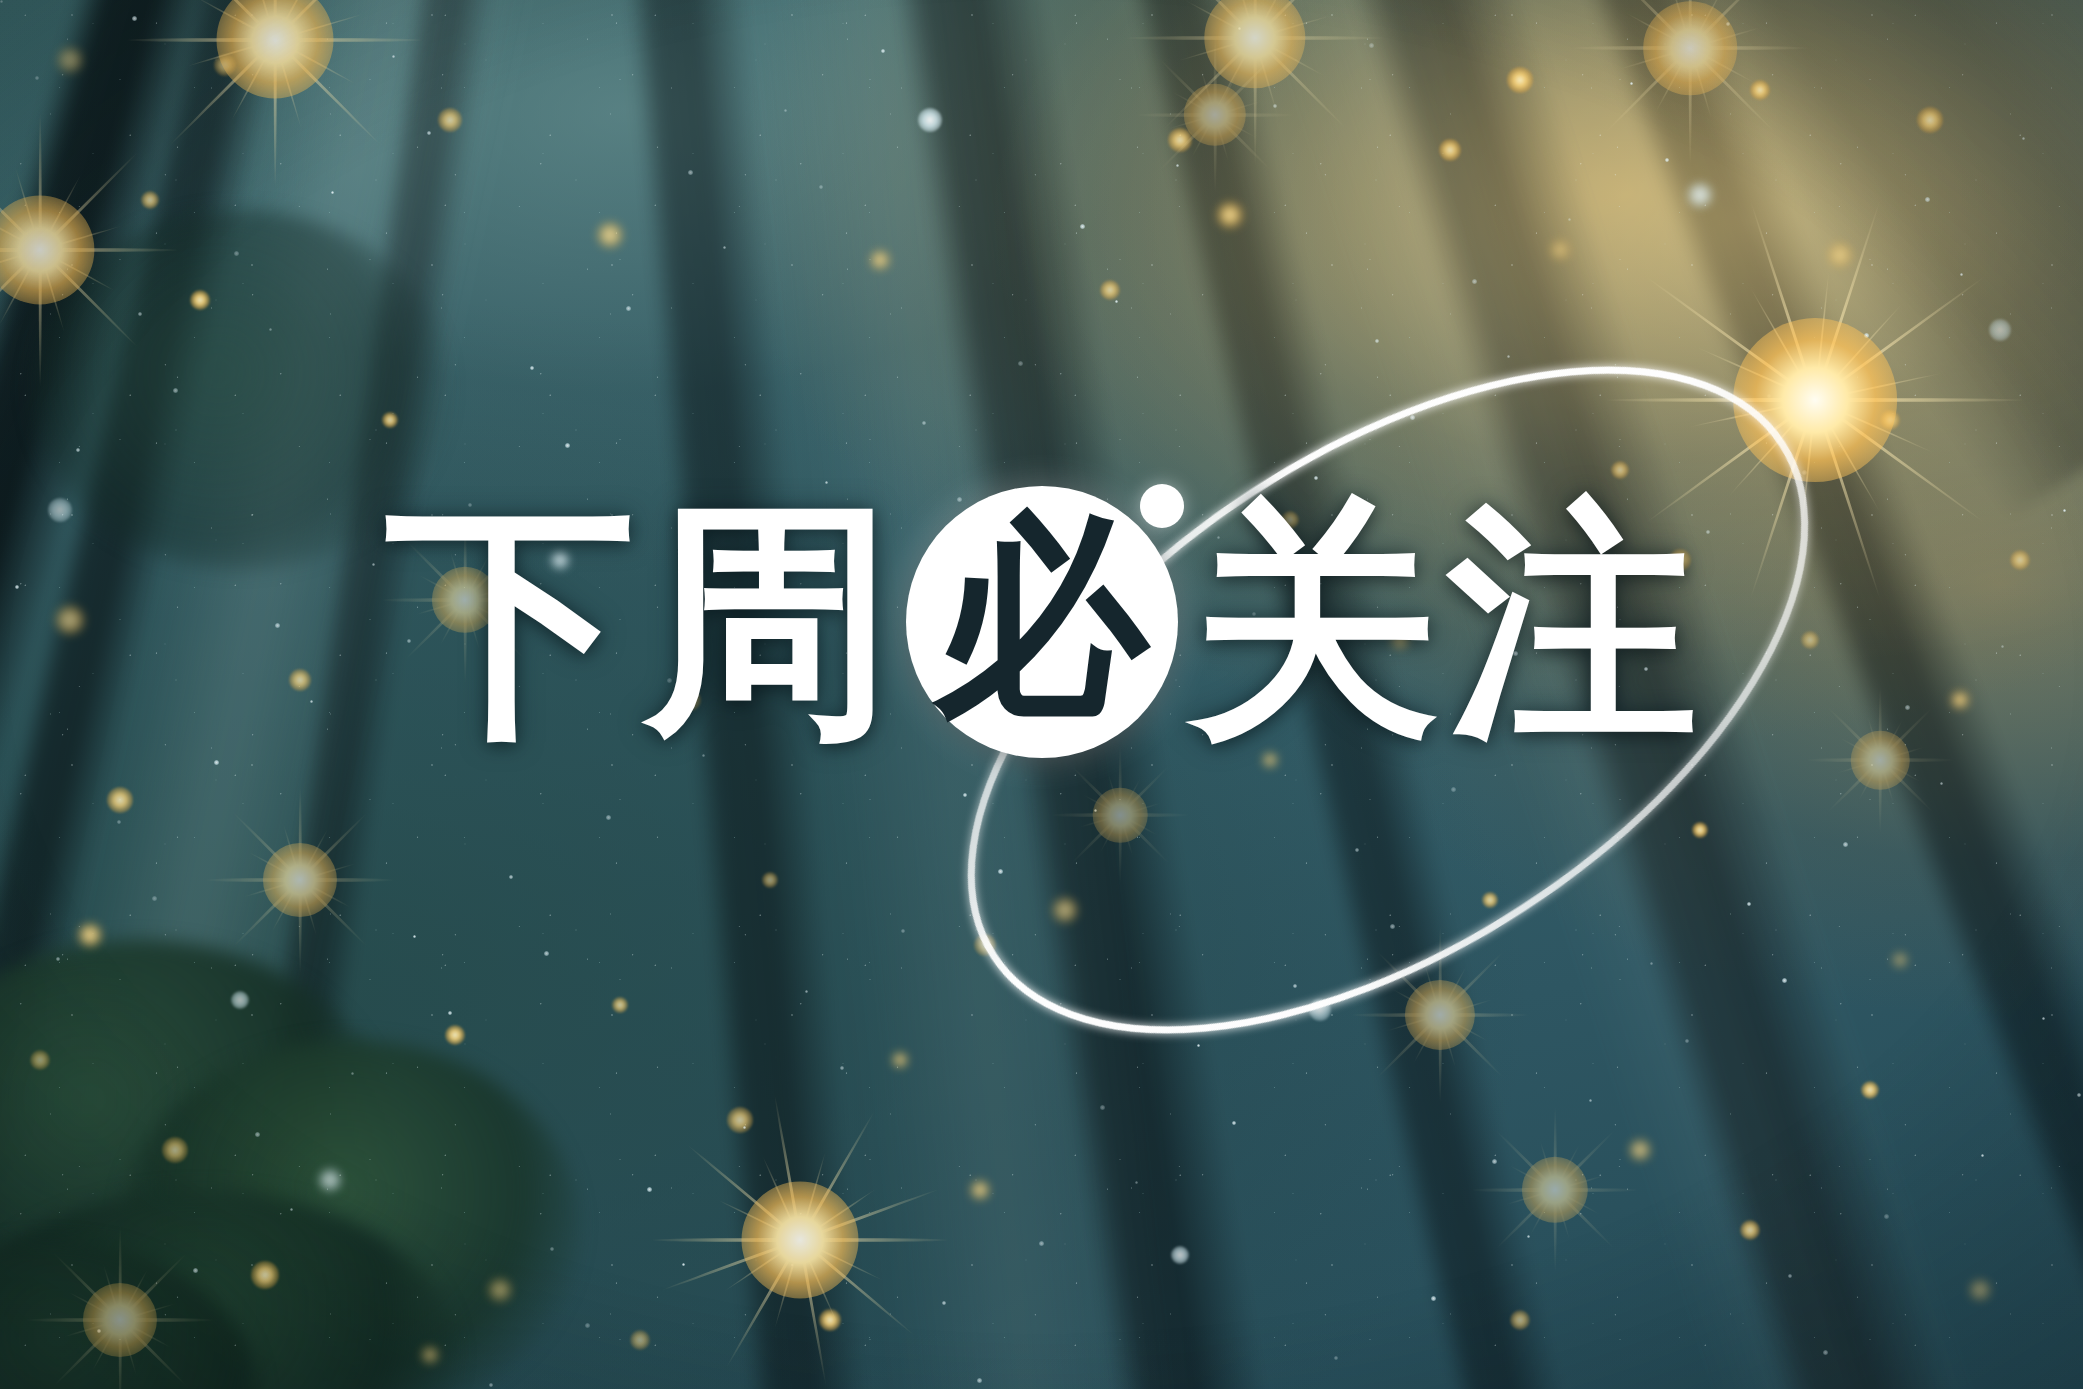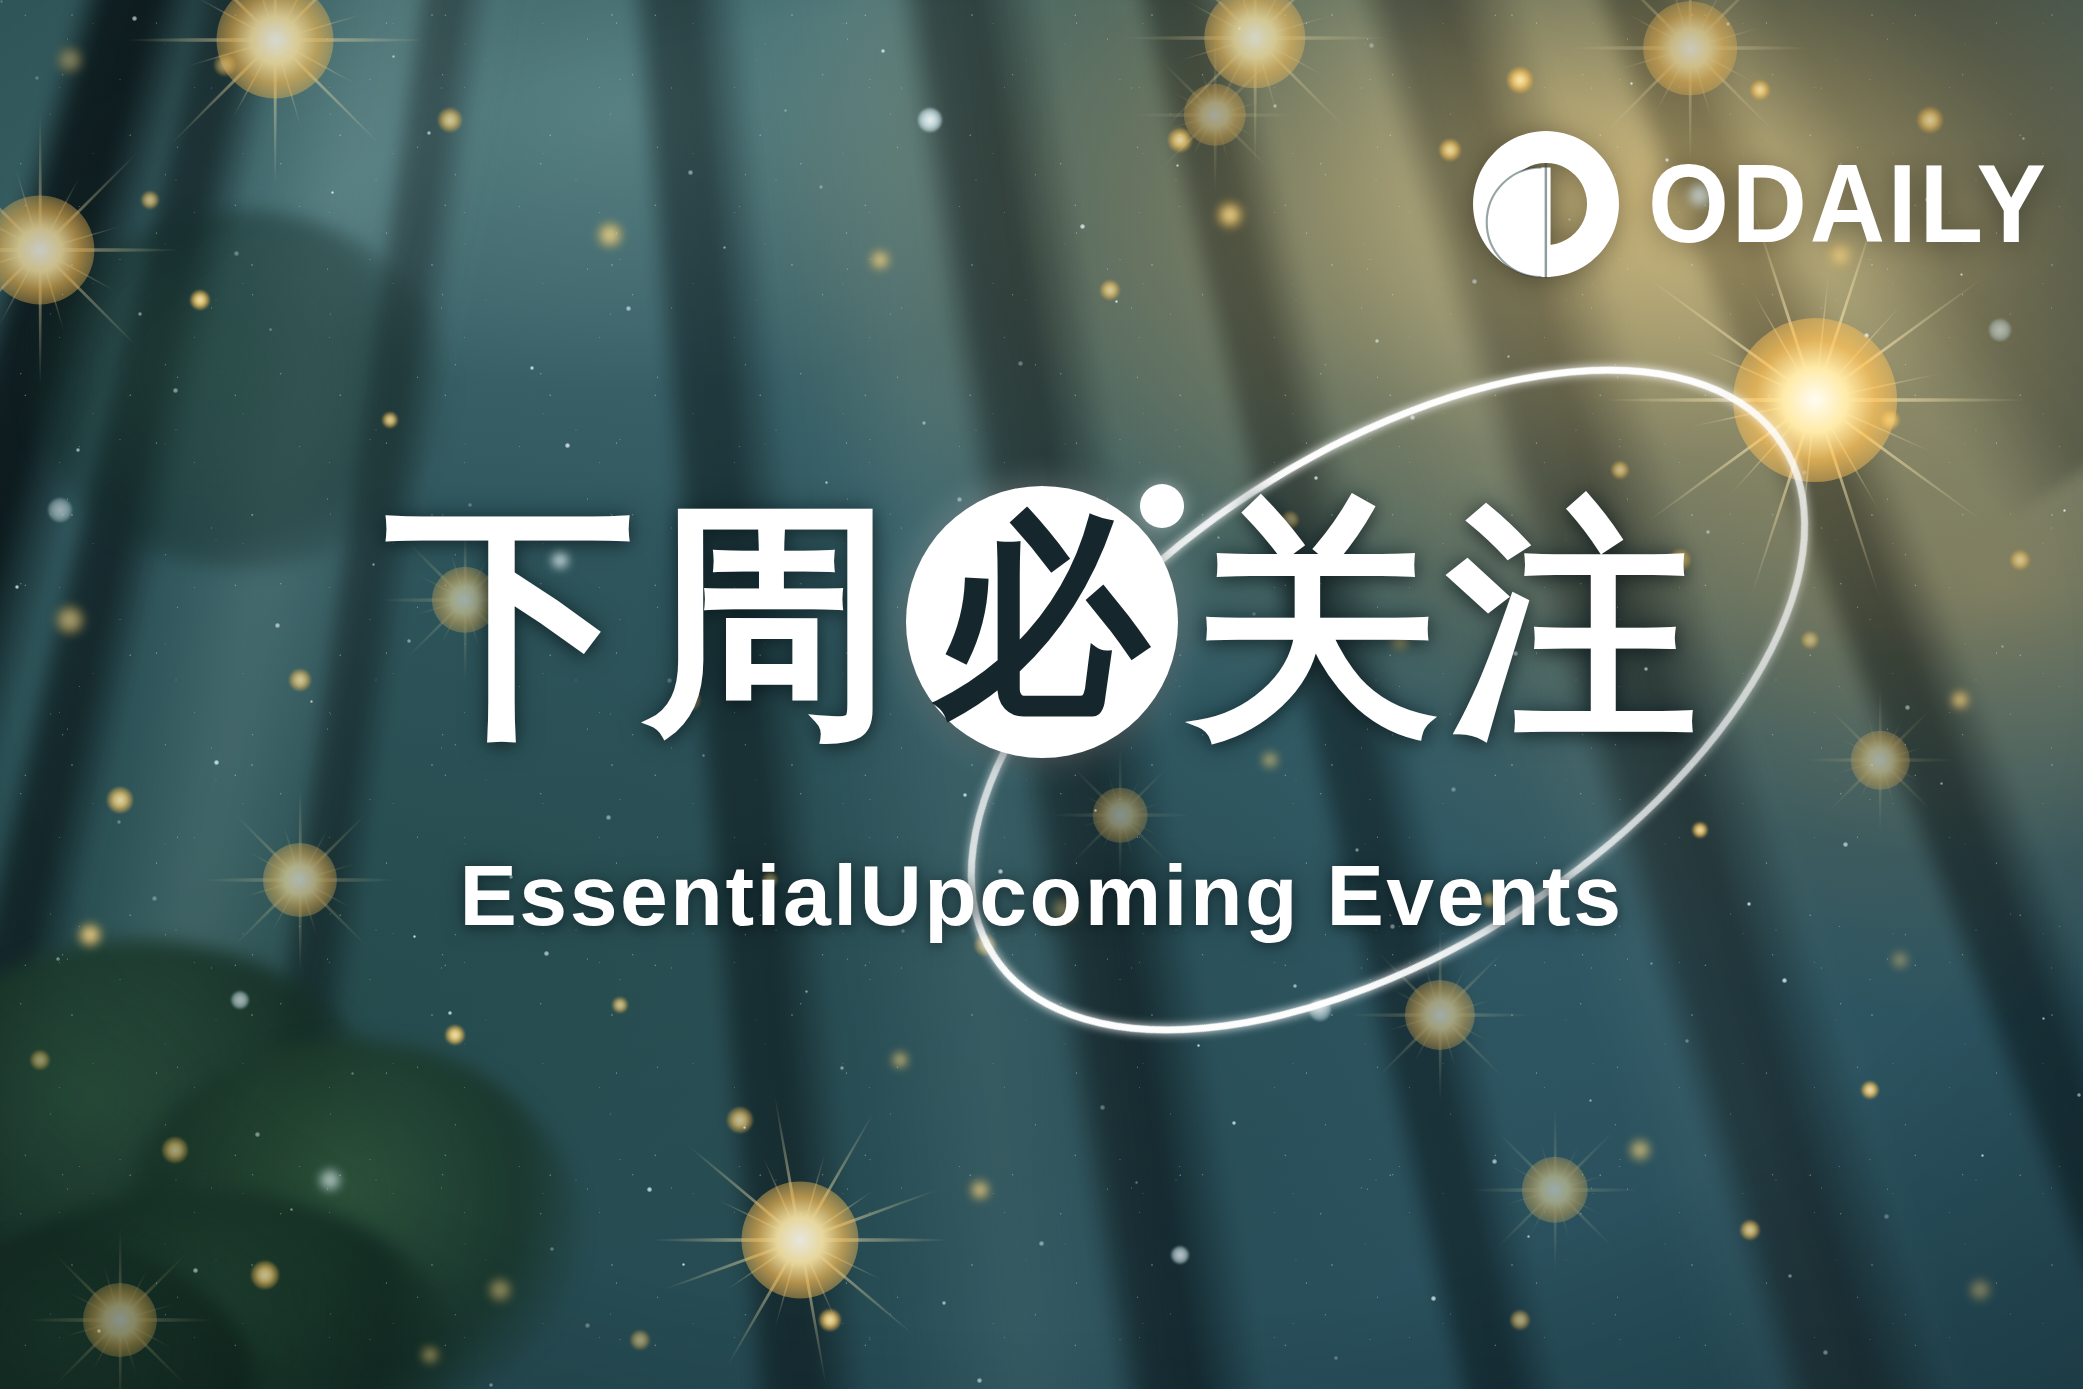--- a/index.html
+++ b/index.html
@@ -624,41 +624,27 @@
               <feMergeNode in="SourceGraphic"></feMergeNode>
             </feMerge>
         </filter>
       </defs>
       <g transform="translate(1388,700) rotate(-33)">
         <ellipse cx="0" cy="0" rx="470" ry="248" fill="none" stroke="url(#orbGrad)" stroke-width="7" stroke-linecap="round" filter="url(#orbGlow)"></ellipse>
       </g>
     </svg>
   </div>
 
-  <div class="logo">
-    <svg class="logo-mark" viewBox="0 0 100 100">
-
-      <path d="M50 2 A48 48 0 1 1 49.99 2 Z
-               M50 23 A27 27 0 1 0 50.01 23 Z" fill="#ffffff" fill-rule="evenodd"></path>
-
-      <path d="M47 26 A24 24 0 0 0 47 98 L53 98 L53 26 Z" fill="#ffffff"></path>
-
-      <rect x="49.1" y="23" width="1.6" height="76" fill="#2f4a4a" opacity="0.55"></rect>
-      <path d="M47 26 A24 24 0 0 0 47 98" fill="none" stroke="#2f4a4a" stroke-width="1.4" opacity="0.5"></path>
-    </svg>
-    <div class="logo-word">ODAILY</div>
-  </div>
 
   <div class="title-row">
     <span class="cjk">下</span>
     <span class="cjk">周</span>
     <span class="cjk-badge">
       <span class="glyph">必</span>
       <span class="badge-dot"></span>
     </span>
     <span class="cjk">关</span>
     <span class="cjk">注</span>
   </div>
 
-  <div class="subtitle">EssentialUpcoming Events</div>
 
   <div class="bg-layer vignette"></div>
 </div>
 
 </body></html>

